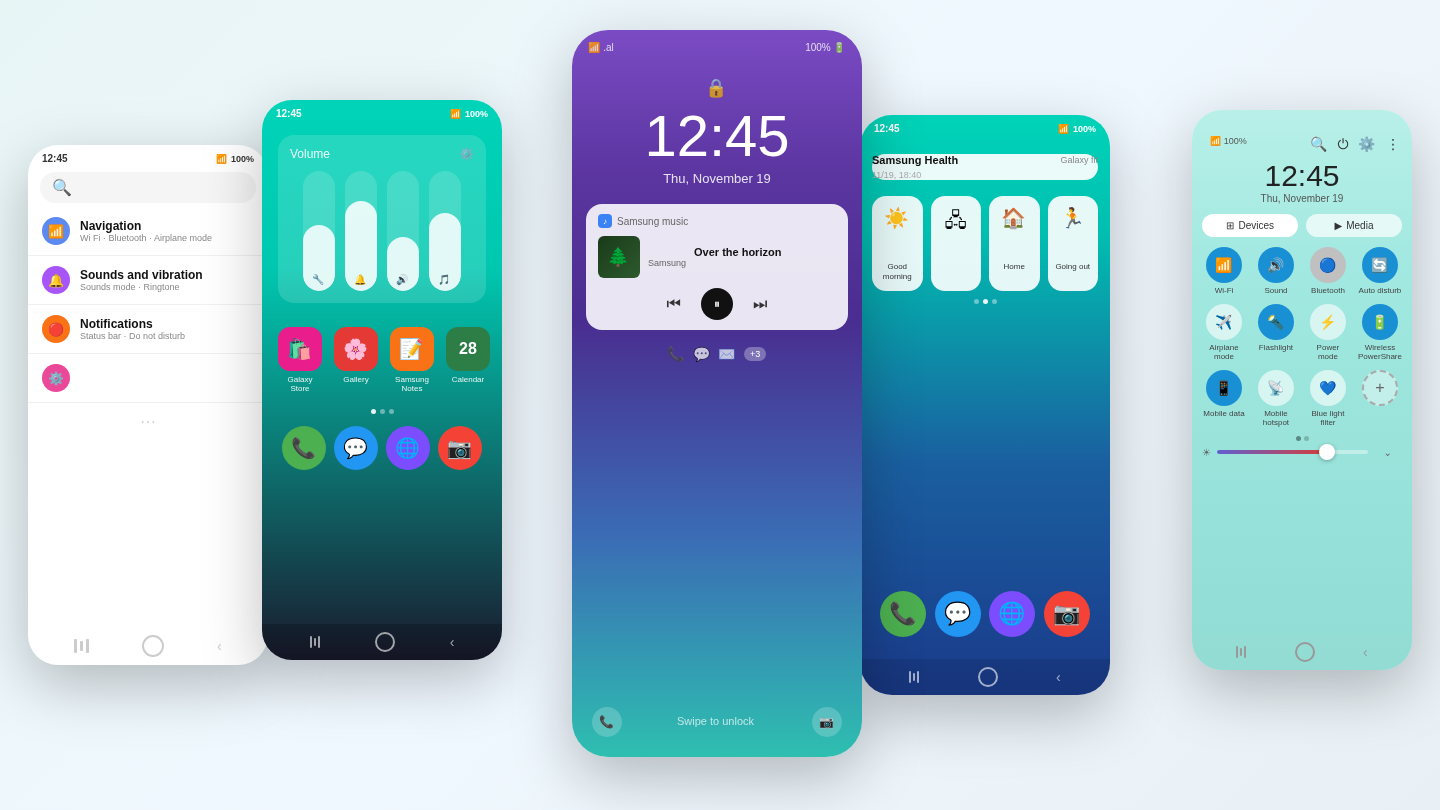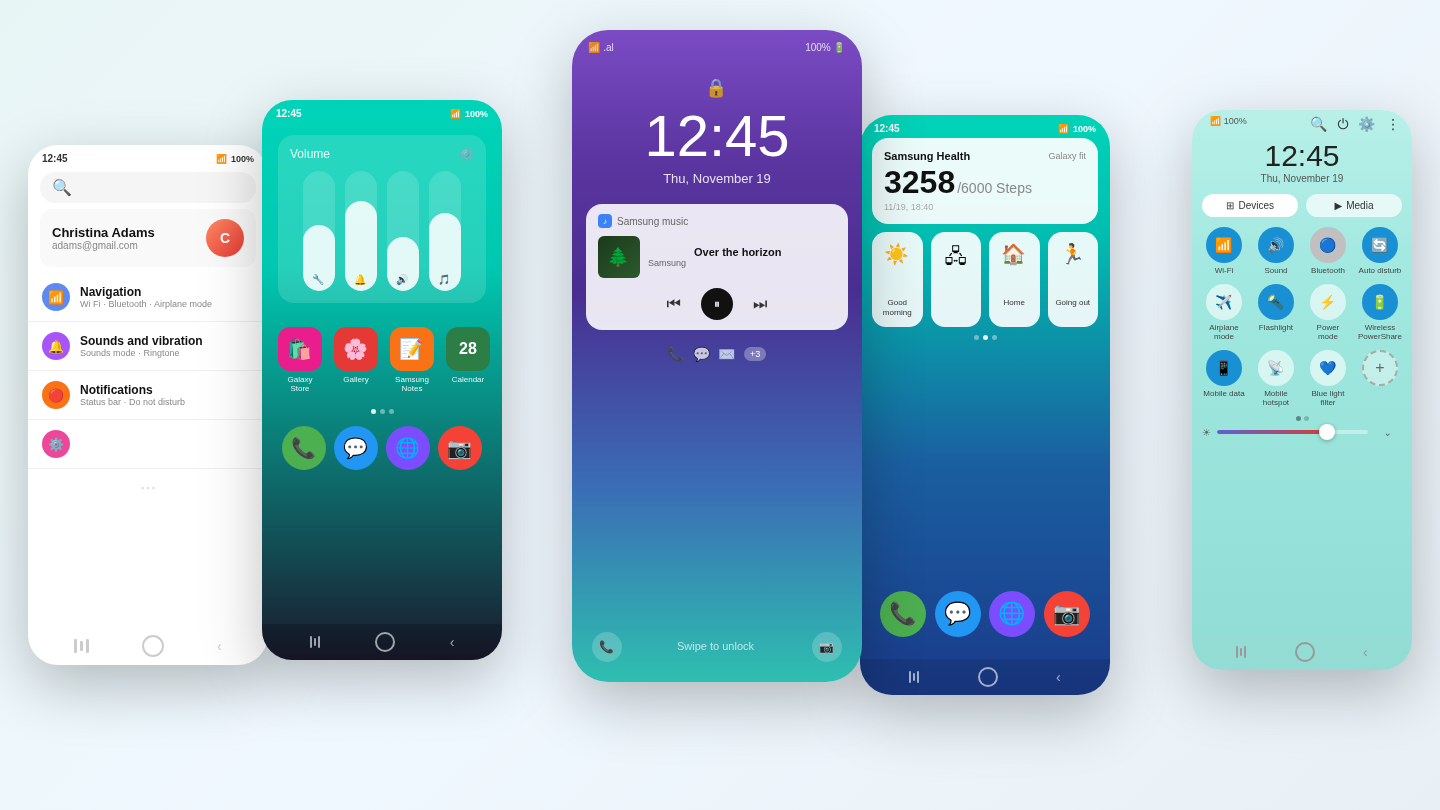--- a/index.html
+++ b/index.html
@@ -51,21 +51,21 @@
       left: 262px;
       top: 100px;
       background: linear-gradient(180deg, #00d4b8 0%, #00c8b0 30%, #1a1a2e 100%);
       border-radius: 30px;
       z-index: 3;
     }
 
     
     .phone-lock {
       width: 290px;
-      height: 652px;
+      height: 727px;
       left: 572px;
       top: 30px;
       background: linear-gradient(180deg, #7b4bc4 0%, #5b35a0 20%, #4a2d90 40%, #3a6db5 70%, #2ebfb0 100%);
       border-radius: 36px;
       z-index: 5;
     }
 
     
     .phone-home {
       width: 250px;
@@ -448,24 +448,23 @@
       background: rgba(255,255,255,0.2);
       display: flex;
       align-items: center;
       justify-content: center;
       color: white;
       font-size: 12px;
     }
 
     
     .health-card {
-      margin: 0 12px;
+      margin: 16px 12px;
       background: rgba(255,255,255,0.92);
       border-radius: 16px;
-      padding: 12px;
     }
     .health-header {
       display: flex;
       justify-content: space-between;
       align-items: center;
       margin-bottom: 4px;
     }
     .health-title {
       font-size: 11px;
       font-weight: 600;
@@ -538,20 +537,21 @@
       justify-content: center;
       font-size: 22px;
     }
 
     
     .panel-header {
       display: flex;
       justify-content: flex-end;
       gap: 10px;
       padding: 6px 12px;
+      margin-top: 20px;
     }
     .panel-icon-btn {
       font-size: 14px;
       color: #333;
     }
     .panel-time {
       text-align: center;
       font-size: 30px;
       font-weight: 300;
       color: #222;
@@ -686,27 +686,20 @@
   <div class="phone phone-settings" style="position: absolute; left: 28px; top: 145px;">
     <div class="status-bar light">
       <span>12:45</span>
       <div class="status-icons">
         <span>📶</span>
         <span>100%</span>
       </div>
     </div>
     <div class="search-bar">
       <span>🔍</span>
-    </div>
-    <div class="profile-row">
-      <div class="profile-info">
-        <div class="name">Christina Adams</div>
-        <div class="email">adams@gmail.com</div>
-      </div>
-      <div class="avatar">C</div>
     </div>
     <div class="settings-item">
       <div class="settings-icon bg-connections">📶</div>
       <div class="settings-item-text">
         <div class="title">Navigation</div>
         <div class="sub">Wi Fi · Bluetooth · Airplane mode</div>
       </div>
     </div>
     <div class="settings-item">
       <div class="settings-icon bg-sounds">🔔</div>
@@ -852,24 +845,20 @@
       <div class="status-icons">
         <span>📶</span>
         <span>100%</span>
       </div>
     </div>
     <div class="health-card">
       <div class="health-header">
         <span class="health-title">Samsung Health</span>
         <span class="health-sub">Galaxy fit</span>
       </div>
-      <div class="steps-row">
-        <span class="steps-count">3258</span>
-        <span class="steps-goal">/6000 Steps</span>
-      </div>
       <div class="health-date">11/19, 18:40</div>
     </div>
     <div class="quick-grid">
       <div class="quick-btn">
         <div class="quick-btn-icon">☀️</div>
         <div class="quick-btn-label">Good morning</div>
       </div>
       <div class="quick-btn">
         <div class="quick-btn-icon">🖧</div>
         <div class="quick-btn-label"></div>

